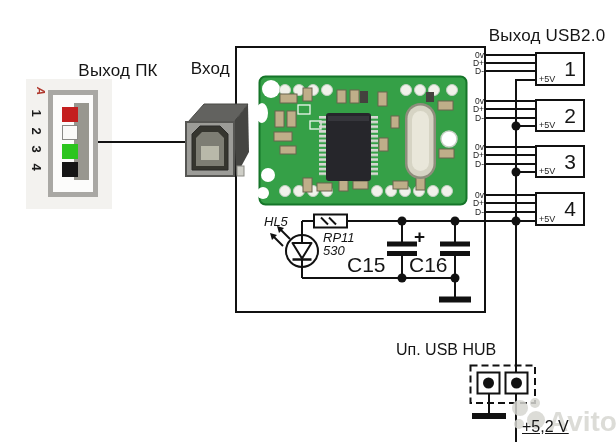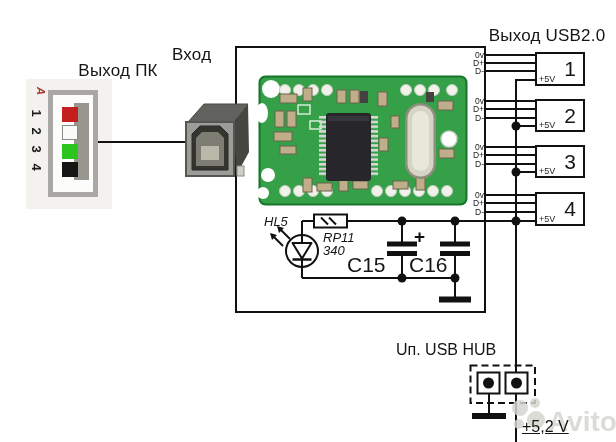--- a/index.html
+++ b/index.html
@@ -208,27 +208,27 @@
   <div class="usba-sq sq-red" style="top:107px;"></div>
   <div class="usba-sq sq-white" style="top:125px;"></div>
   <div class="usba-sq sq-green" style="top:144px;"></div>
   <div class="usba-sq sq-black" style="top:162px;"></div>
   <div class="usba-digit" style="top:105px;">1</div>
   <div class="usba-digit" style="top:123px;">2</div>
   <div class="usba-digit" style="top:141px;">3</div>
   <div class="usba-digit" style="top:159px;">4</div>
 
   <div class="lbl t17" style="left:24px;top:61px;width:92px;text-align:center;margin-left:48px;">Выход ПК</div>
-  <div class="lbl t17" style="left:172px;top:45px;width:58px;text-align:left;">Вход</div>
+  <div class="lbl t17" style="left:172px;top:59px;width:58px;text-align:right;">Вход</div>
   <div class="lbl t17" style="left:478px;top:26px;width:138px;text-align:center;">Выход USB2.0</div>
   <div class="lbl t16" style="left:396px;top:341px;width:118px;text-align:left;">Uп. USB HUB</div>
 
   <div class="lbl ital" style="left:264px;top:214px;font-style:italic;">HL5</div>
   <div class="lbl ital" style="left:323px;top:230px;">RP11</div>
-  <div class="lbl ital" style="left:323px;top:243px;">340</div>
+  <div class="lbl ital" style="left:323px;top:243px;">530</div>
   <div class="lbl cap" style="left:347px;top:253px;">C15</div>
   <div class="lbl cap" style="left:409px;top:253px;">C16</div>
   <div class="plus">+</div>
 
   <div class="pin-lbl" style="top:50px;">0v</div>
   <div class="pin-lbl" style="top:58px;">D+</div>
   <div class="pin-lbl" style="top:66px;">D-</div>
   <div class="pin-lbl" style="top:96px;">0v</div>
   <div class="pin-lbl" style="top:104px;">D+</div>
   <div class="pin-lbl" style="top:113px;">D-</div>

